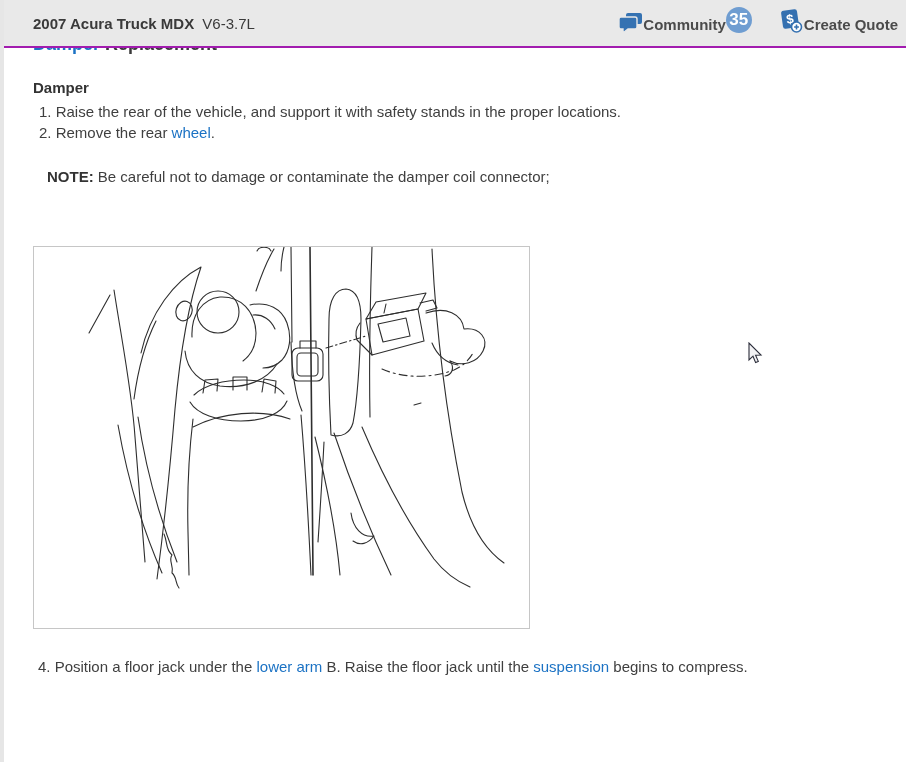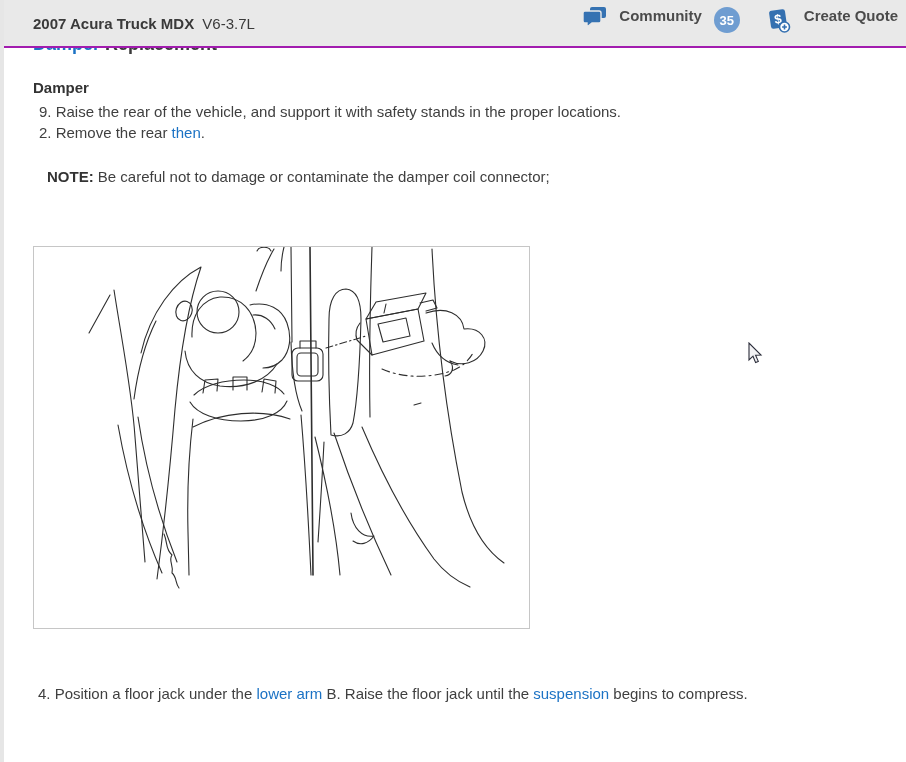--- a/index.html
+++ b/index.html
@@ -22,26 +22,26 @@
     z-index:5;
     display:flex; align-items:center;
   }
   .vehicle-title { margin-left:33px; font-size:15px; color:#3a3a3a; white-space:nowrap; }
   .vehicle-title .b { font-weight:700; }
   .vehicle-title .r { font-weight:400; margin-left:4px; }
   .topbar-right {
     position:absolute; right:8px; top:0; height:40px;
     display:flex; align-items:center; gap:26px;
   }
-  .tb-group { display:flex; align-items:flex-start; gap:12px; cursor:pointer; }
+  .tb-group { display:flex; align-items:flex-end; gap:0; cursor:pointer; }
   .tb-label { font-size:15px; font-weight:700; color:#4b4b4b; }
   .count-badge {
     width:26px; height:26px; border-radius:50%;
     background:#6f9dd1; color:#ffffff;
-    font-size:13px; font-weight:700;
+    font-size:17px; font-weight:700;
     display:flex; align-items:center; justify-content:center;
   }
   
   .crumb-title {
     position:absolute; left:33px; top:34px; z-index:1;
     font-size:18px; font-weight:700; white-space:nowrap; color:#3a3a3a;
   }
   .crumb-title a { color:#1b72c4; text-decoration:none; font-weight:700; }
   
   .section-heading {
@@ -64,21 +64,21 @@
     background:#f8f8f8; border-top:1px solid #dddddd;
     display:flex; align-items:center; justify-content:space-between;
     padding:0 10px;
   }
   .fig-link {
     display:flex; align-items:center; gap:6px;
     font-size:14.5px; color:#1b6fc0; text-decoration:none; cursor:pointer;
   }
   
   .bottom-steps {
-    position:absolute; left:30px; top:683px; width:872px;
+    position:absolute; left:30px; top:656px; width:872px;
     font-size:15px; line-height:21.5px; color:#3f3f3f;
   }
   .bottom-steps .step { text-indent:8px; }
   
   .cursor { position:absolute; left:748px; top:342px; z-index:9; }
   svg { display:block; }
 </style>
 </head>
 <body>
 
@@ -116,22 +116,22 @@
         </svg>
       </span>
       <span class="tb-label">Create Quote</span>
     </div>
   </div>
 </div>
 
 <div class="section-heading">Damper</div>
 
 <div class="step-list">
-  <div class="step"><span>9. Raise the rear of the vehicle, and support it with safety stands in the proper locations.</span></div>
-  <div class="step"><span>2. Remove the rear </span><a class="lnk" href="#">then</a><span>.</span></div>
+  <div class="step"><span>1. Raise the rear of the vehicle, and support it with safety stands in the proper locations.</span></div>
+  <div class="step"><span>2. Remove the rear </span><a class="lnk" href="#">wheel</a><span>.</span></div>
 </div>
 
 <div class="note-line">
   <span class="nlabel">NOTE:</span><span> Be careful not to damage or contaminate the damper coil connector;</span>
 </div>
 
 <div class="figure-box">
   <svg class="figure-canvas" width="495" height="351" viewBox="0 0 495 351">
     <g stroke="#2e2e2e" stroke-width="1.1" fill="none" stroke-linecap="round" stroke-linejoin="round">
 

